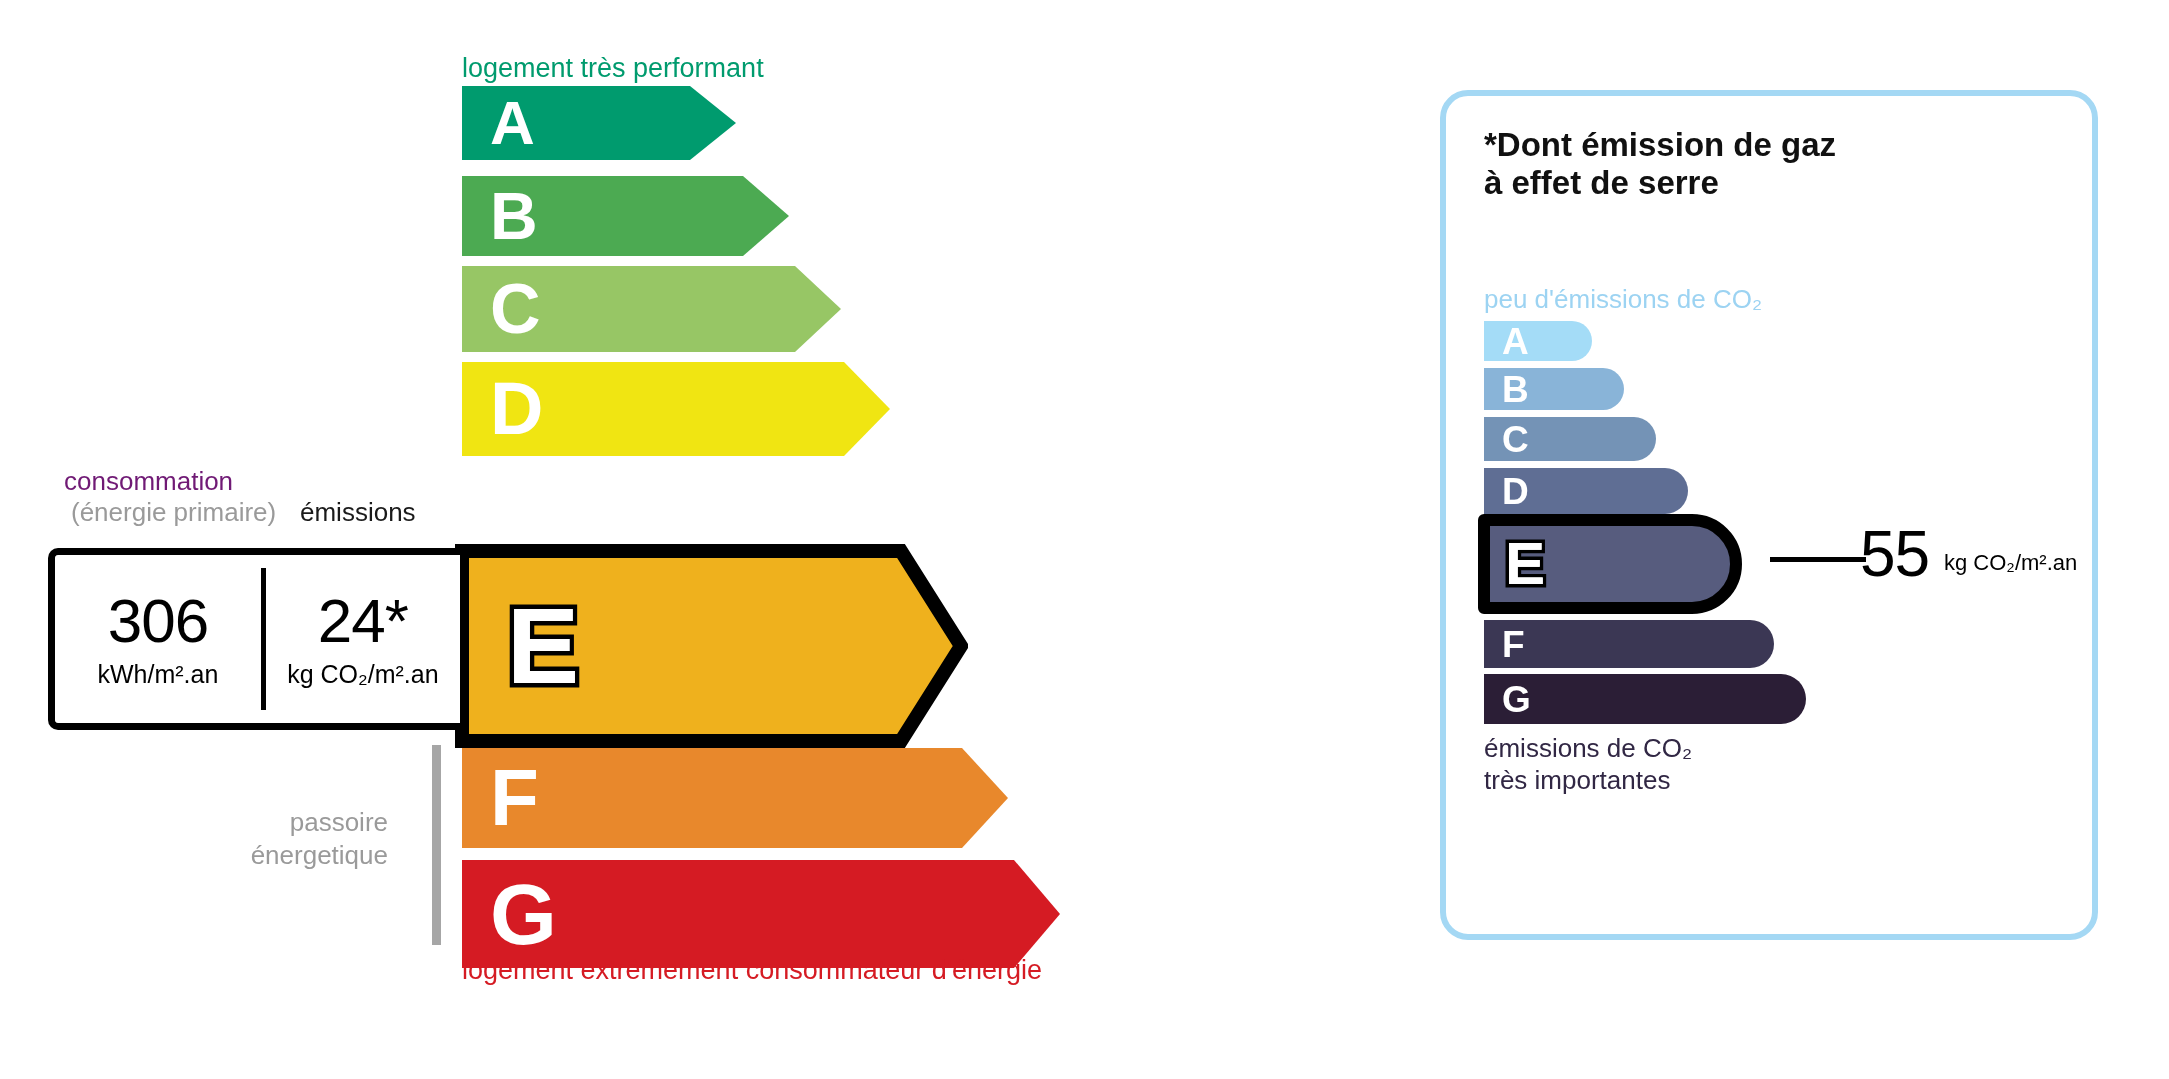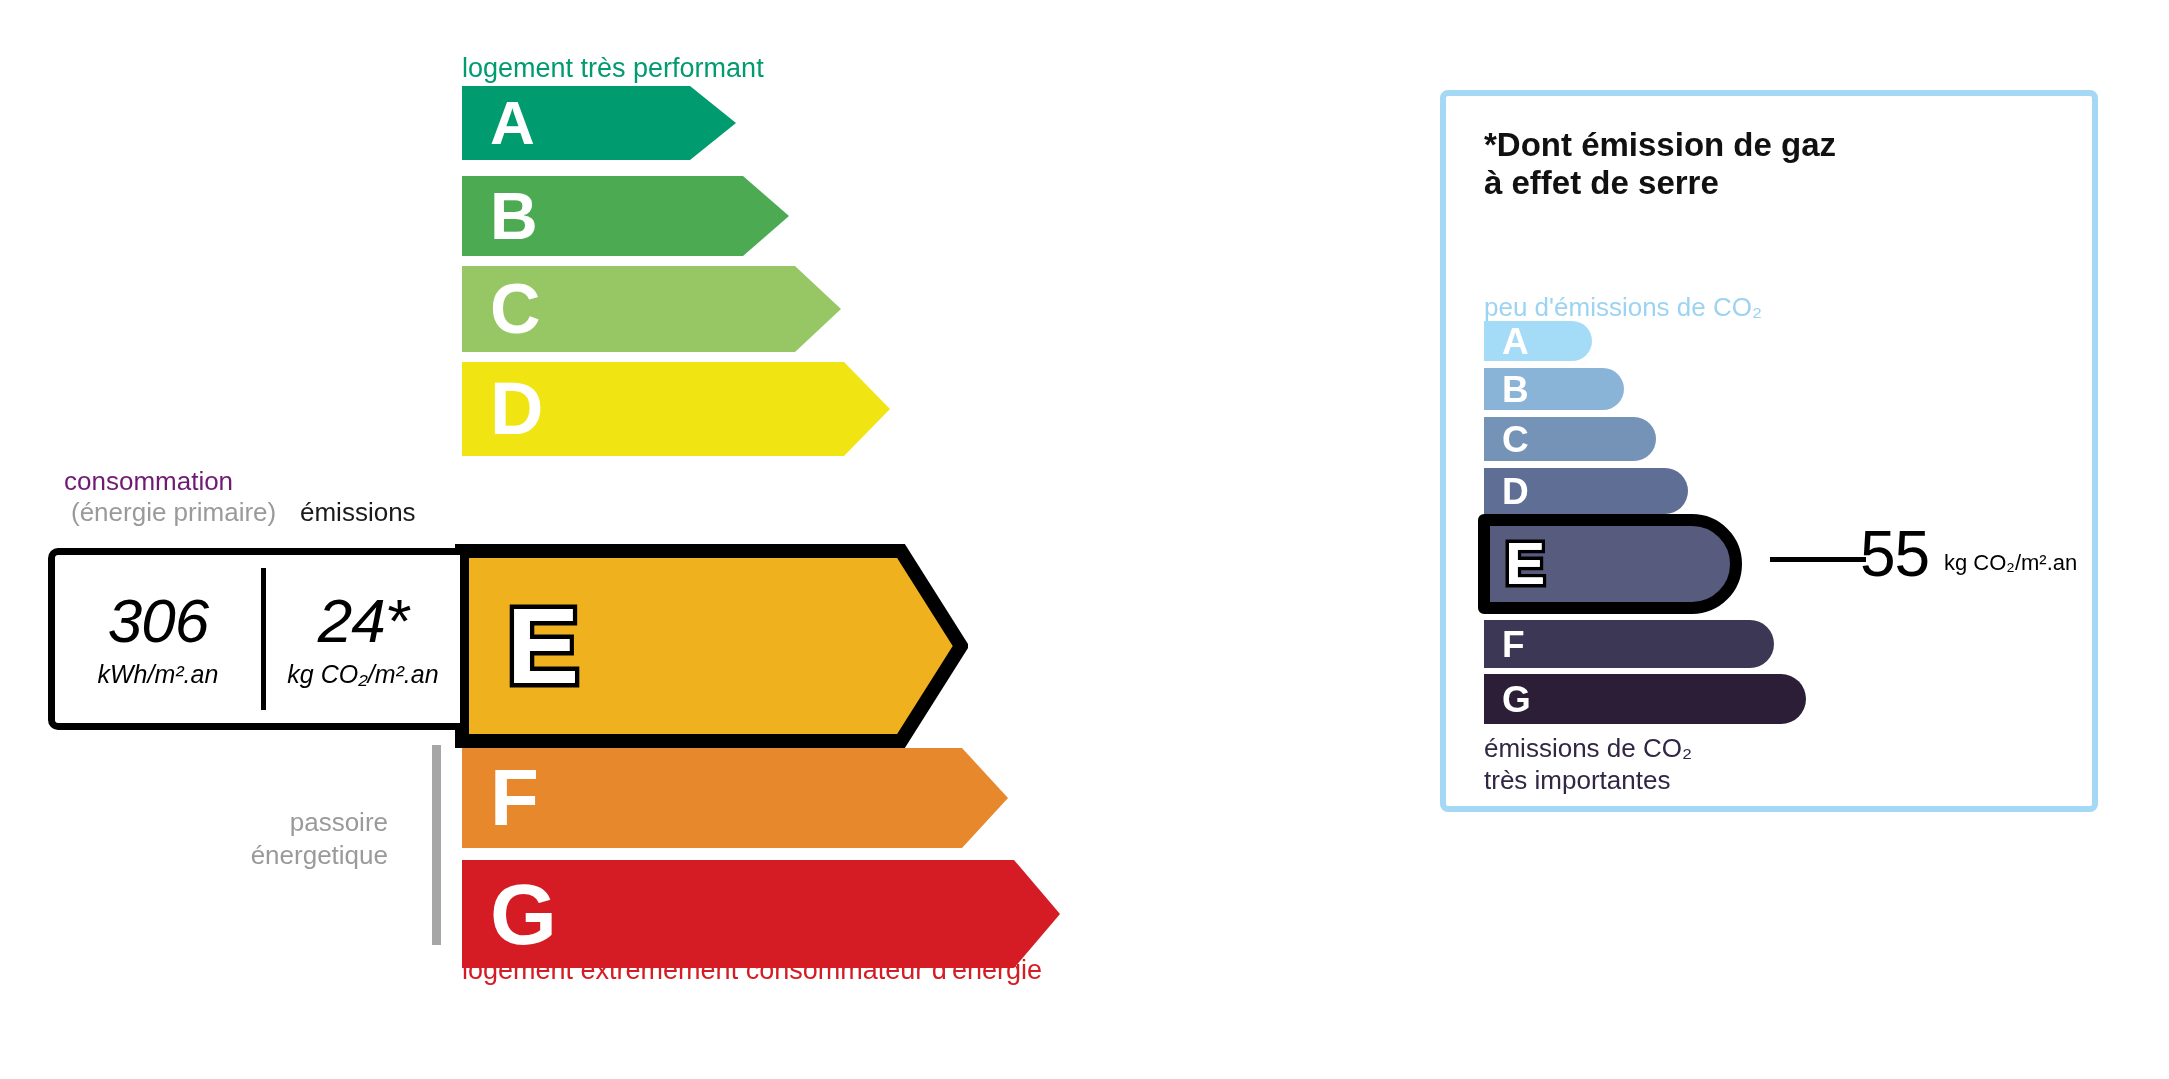--- a/index.html
+++ b/index.html
@@ -53,21 +53,21 @@
     position: absolute; left: 48px; top: 548px;
     width: 412px; height: 182px;
     background: #ffffff;
     border: 7px solid #000000;
     border-right: none;
     border-radius: 10px 0 0 10px;
     display: flex;
   }
   .value-cell {
     flex: 1; display: flex; flex-direction: column;
-    align-items: center; justify-content: center; font-style: italic;
+    align-items: center; justify-content: center;
   }
   .value-cell.left  { flex: 1.06; }
   .value-num  { font-size: 62px; color: #000; line-height: 1.0; letter-spacing: -1px; }
   .value-unit { font-size: 25px; color: #000; margin-top: 8px; }
   #values-divider {
     width: 5px; background: #000; margin: 13px 0;
   }
 
   .label-consommation {
     position: absolute; left: 64px; top: 466px;
@@ -91,33 +91,33 @@
     font-size: 26px; color: #9A9A9A; line-height: 1.25;
   }
   #passoire-bar {
     position: absolute; left: 432px; top: 745px;
     width: 9px; height: 200px; background: #A6A6A6;
   }
 
   
   #co2-panel {
     position: absolute; left: 1440px; top: 90px;
-    width: 658px; height: 722px;
+    width: 658px; height: 850px;
     border: 6px solid #A4D8F4;
-    border-radius: 8px;
+    border-radius: 28px;
     background: #ffffff;
     text-decoration: underline;
   }
   #co2-title {
     position: absolute; left: 38px; top: 30px;
     font-size: 33px; font-weight: bold; color: #111;
     line-height: 1.16; white-space: nowrap;
   }
   #co2-top-caption {
-    position: absolute; left: 38px; top: 196px;
+    position: absolute; left: 38px; top: 188px;
     font-size: 26px; color: #9CD3F2; white-space: nowrap;
   }
   #co2-bottom-caption {
     position: absolute; left: 38px; top: 612px;
     font-size: 26px; color: #312744; line-height: 1.22; white-space: nowrap; margin-top: 25px;
   }
 
   .co2-bar {
     position: absolute; left: 38px;
     border-radius: 0 40px 40px 0;

